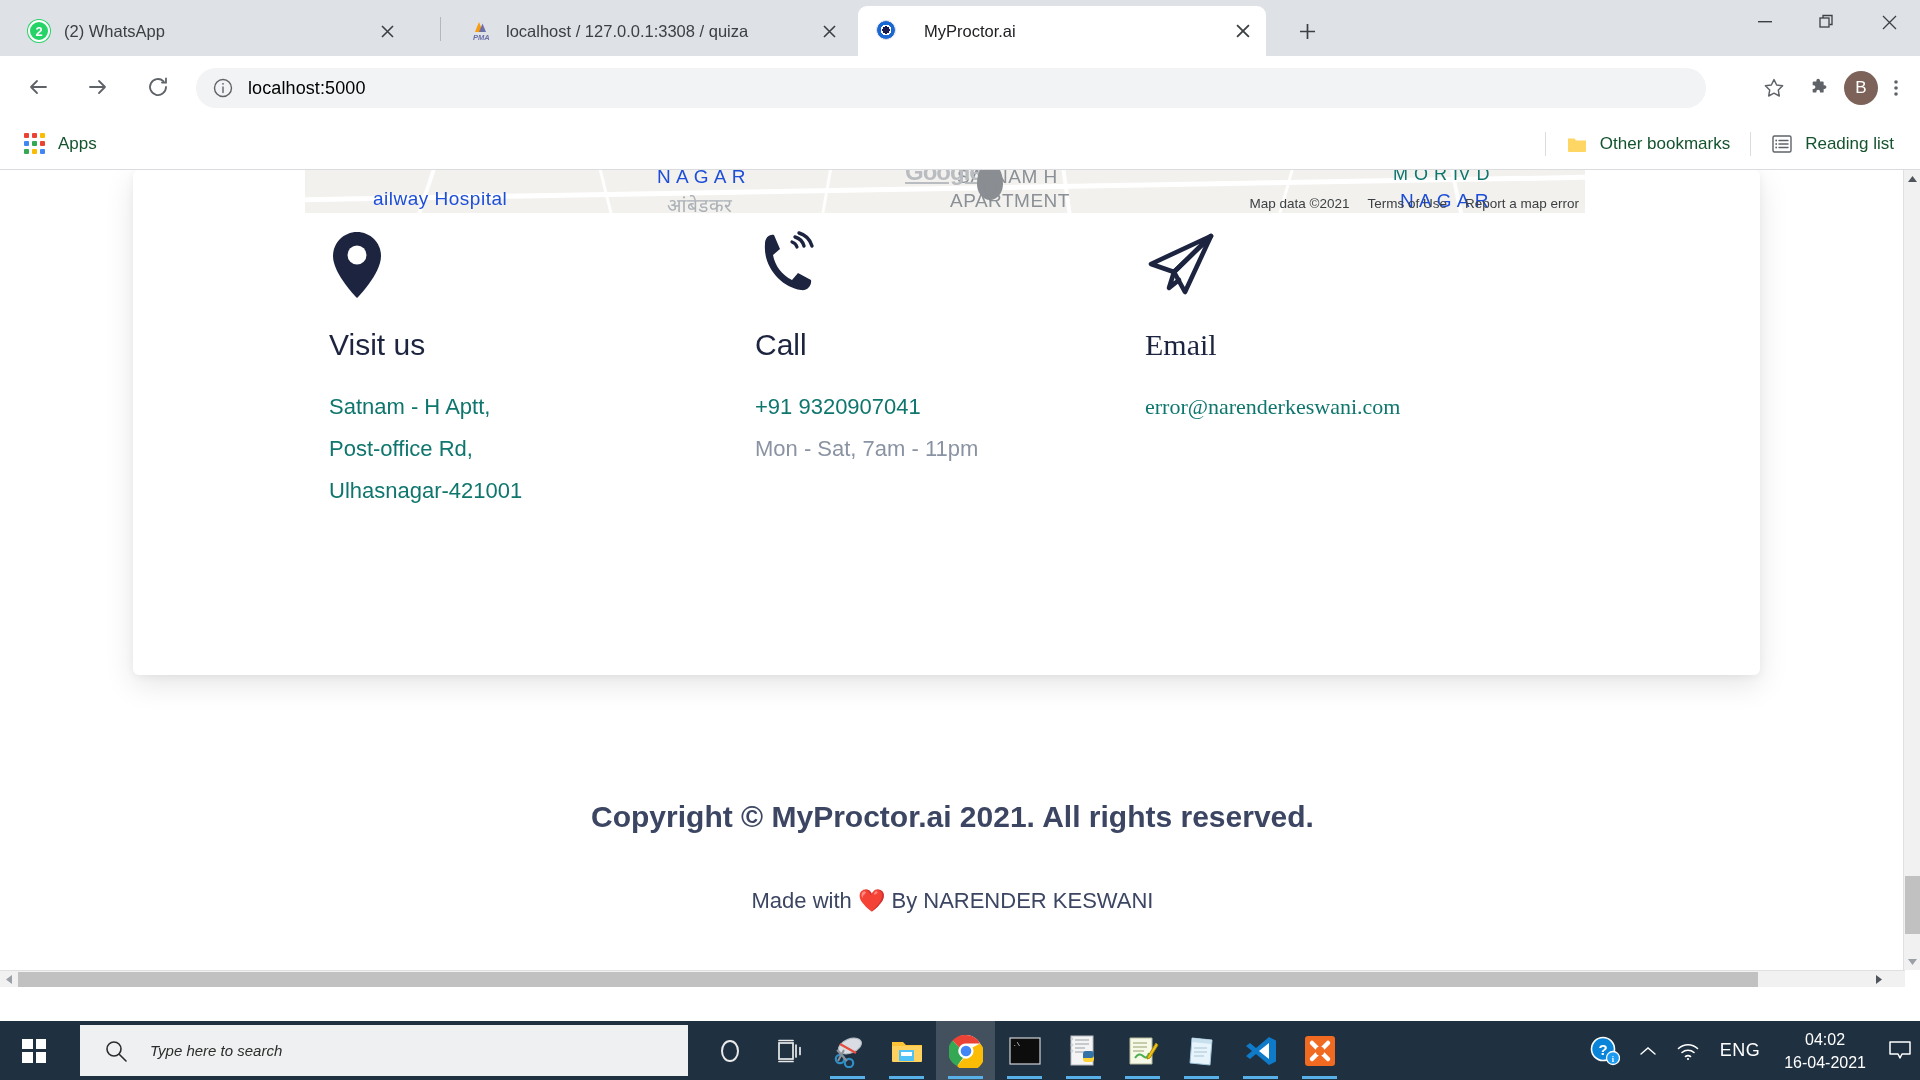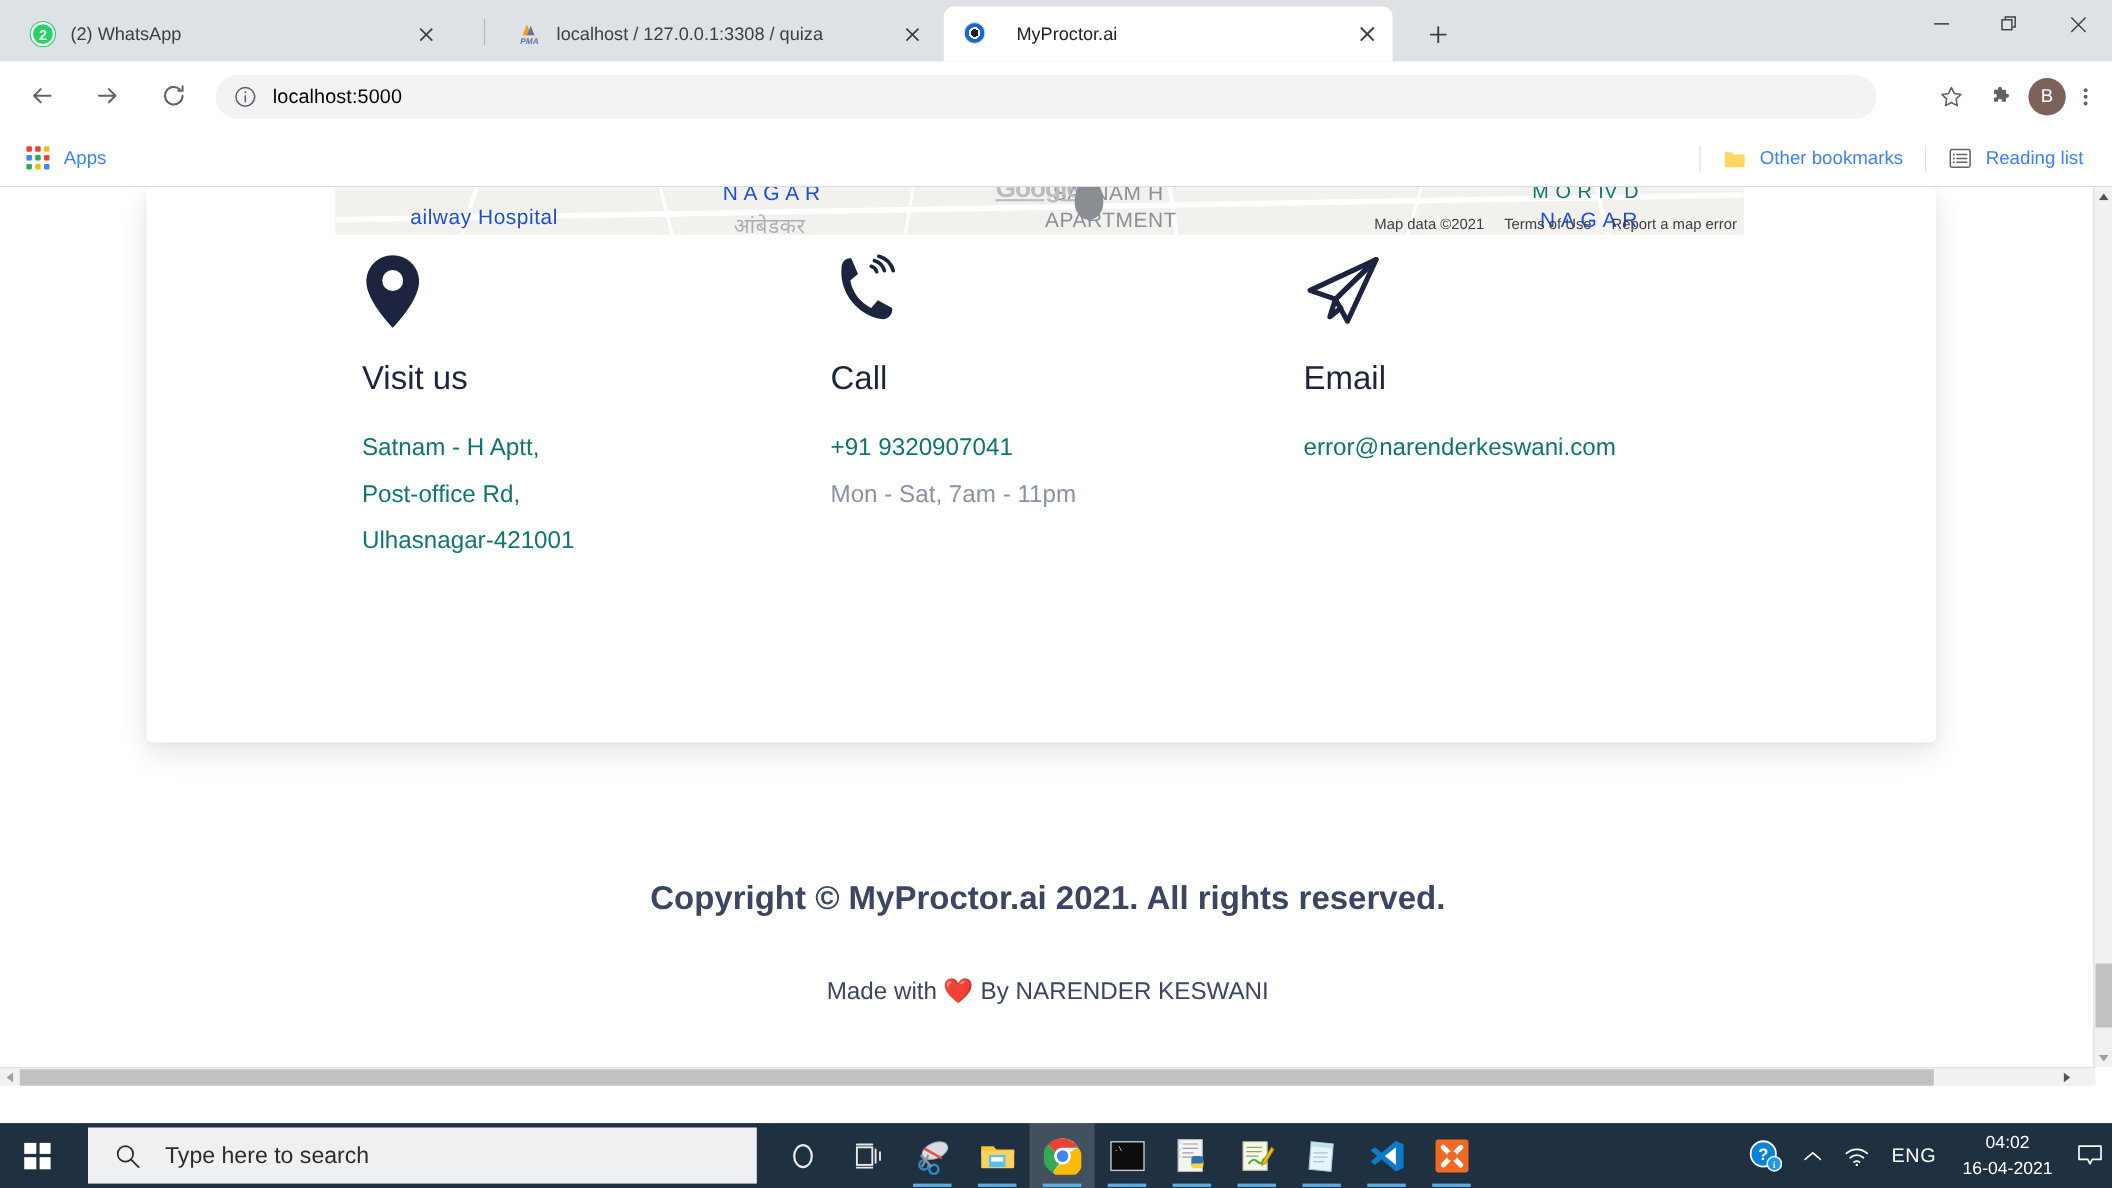--- a/index.html
+++ b/index.html
@@ -83,21 +83,21 @@
     background:#7d6259; color:#fff; font-size:17px; display:flex; align-items:center; justify-content:center;
   }
   .menu-btn { position:absolute; right:6px; top:14px; width:36px; height:36px; display:flex; align-items:center; justify-content:center; }
 
   
   .bookmarks {
     position:absolute; left:0; top:118px; width:1920px; height:52px; background:#ffffff;
     display:flex; align-items:center; border-bottom:1px solid #dadce0;
   }
   .bm-item { display:flex; align-items:center; height:34px; padding:0 10px; border-radius:4px; }
-  .bm-label { font-size:17px; color:#3b82f6; margin-left:12px; white-space:nowrap; }
+  .bm-label { font-size:17px; color:#14532d; margin-left:12px; white-space:nowrap; }
   .bm-right { position:absolute; right:16px; display:flex; align-items:center; }
   .bm-divider { width:1px; height:24px; background:#dadce0; margin:0 10px; }
   .apps-grid { width:22px; height:22px; display:grid; grid-template-columns:repeat(3,1fr); grid-gap:2px; }
   .apps-grid i { display:block; width:5px; height:5px; border-radius:1px; }
 
   
   .viewport {
     position:absolute; left:0; top:170px; width:1905px; height:800px;
     background:#ffffff; overflow:hidden;
   }
@@ -170,21 +170,21 @@
 
   
   .taskbar { position:absolute; left:0; top:1021px; width:1920px; height:59px; background:#1f3041; }
   .start { position:absolute; left:0; top:0; width:68px; height:59px; display:flex; align-items:center; justify-content:center; }
   .win-logo { width:24px; height:24px; display:grid; grid-template-columns:1fr 1fr; grid-template-rows:1fr 1fr; grid-gap:3px; }
   .win-logo i { background:#ffffff; display:block; }
   .searchbox {
     position:absolute; left:80px; top:4px; width:608px; height:51px; background:#eff0f1;
     display:flex; align-items:center; padding-left:24px;
   }
-  .search-ph { font-size:21px; color:#2c2c2c; margin-left:22px; }
+  .search-ph { font-size:15px; color:#2c2c2c; margin-left:22px;font-style:italic; }
   .tb-icons { position:absolute; left:700px; top:0; height:59px; display:flex; align-items:center; }
   .tb-icon {
     width:59px; height:59px; display:flex; align-items:center; justify-content:center; position:relative;
   }
   .tb-icon.running:after {
     content:""; position:absolute; left:12px; bottom:1px; width:35px; height:3px; background:#57b0e8;
   }
   .tb-icon.active { background:rgba(255,255,255,.16); }
   .tray { position:absolute; right:0; top:0; height:59px; display:flex; align-items:center; }
   .tray-item { height:59px; display:flex; align-items:center; justify-content:center; padding:0 10px; }
@@ -408,21 +408,21 @@
             <path d="M40 7 a13 13 0 0 1 9 9" stroke-width="3.4" stroke-linecap="round"></path>
             <path d="M44 3 a19 19 0 0 1 13 13" stroke-width="3.4" stroke-linecap="round"></path>
             <path d="M37 12 a7.5 7.5 0 0 1 5 5" stroke-width="3.2" stroke-linecap="round"></path>
           </svg>
         </div>
         <div class="col-title">Call</div>
         <div class="col-line">+91 9320907041</div>
         <div class="col-line muted">Mon - Sat, 7am - 11pm</div>
       </div>
 
-      <div class="col" style="left:1052px; width:500px;">
+      <div class="col" style="left:1012px; width:500px;font-family:Liberation Serif, serif;">
         <div class="col-icon">
           <svg width="72" height="70" viewBox="0 0 72 70" fill="none" stroke="#1d2440" stroke-width="4.6" stroke-linejoin="round" stroke-linecap="round">
             <path d="M66 6 L6 34 L29 42 Z"></path>
             <path d="M66 6 L40 62 L29 42 Z"></path>
             <path d="M29 42 L24 58 L34 50"></path>
           </svg>
         </div>
         <div class="col-title">Email</div>
         <div class="col-line">error@narenderkeswani.com</div>
       </div>

